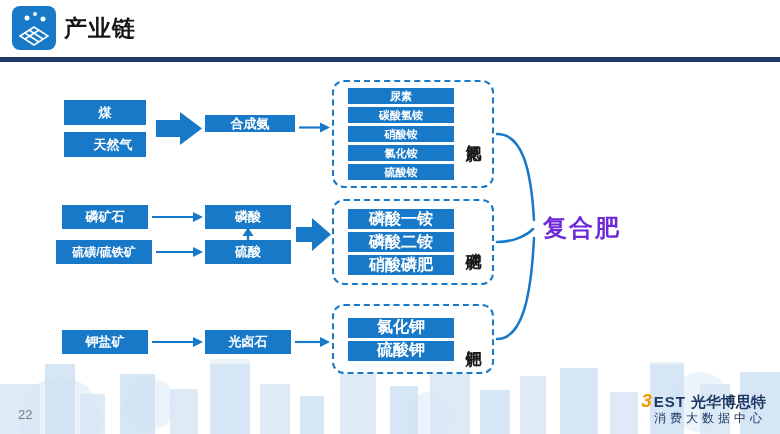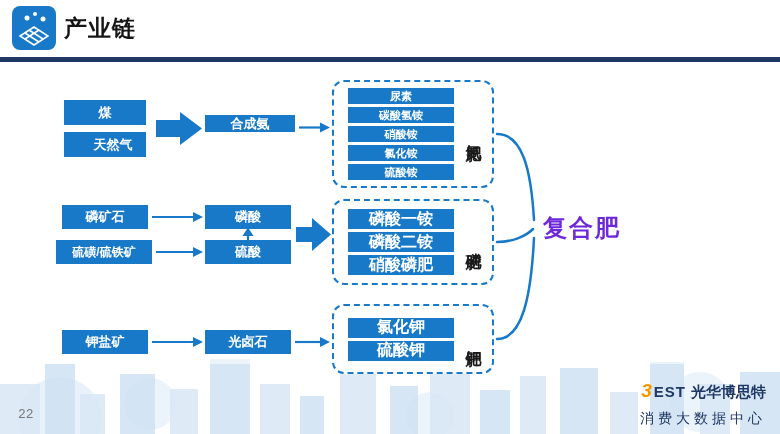--- a/index.html
+++ b/index.html
@@ -35,27 +35,27 @@
     flex:1;display:flex;align-items:center;justify-content:center;
     font-weight:bold;color:#1a1a1a;font-size:16px;
     writing-mode:vertical-rl;text-orientation:upright;letter-spacing:2px;
   }
   .result{
     position:absolute;left:543px;top:150px;font-size:24px;font-weight:bold;
     color:#6d28d9;letter-spacing:2px;
   }
   .arrows{position:absolute;left:0;top:0;pointer-events:none;}
   
-  .pagenum{position:absolute;left:18px;bottom:12px;font-size:13px;color:#7a7a7a;z-index:6;font-family:Liberation Mono, monospace;}
+  .pagenum{position:absolute;left:18px;bottom:12px;font-size:13px;color:#7a7a7a;z-index:6;}
   .brand{position:absolute;right:14px;bottom:8px;text-align:right;z-index:6;line-height:1.15;}
   .brand-line1{display:flex;align-items:baseline;justify-content:flex-end;gap:2px;}
   .brand-3{color:#F39800;font-weight:bold;font-size:19px;font-style:italic;}
   .brand-est{color:#1F3864;font-weight:bold;font-size:15px;letter-spacing:1px;}
   .brand-name{color:#1F3864;font-weight:bold;font-size:15px;margin-left:3px;}
-  .brand-sub{color:#1F3864;font-size:14px;letter-spacing:4px;margin-top:8px;}
+  .brand-sub{color:#1F3864;font-size:12px;letter-spacing:4px;margin-top:0;}
 </style>
 </head>
 <body>
 
 <div class="stage">
 
   <svg class="bg" width="780" height="110" viewBox="0 0 780 110">
     <circle cx="60" cy="95" r="42" fill="#cfe3f4" opacity="0.45"></circle>
     <circle cx="150" cy="80" r="26" fill="#cfe3f4" opacity="0.4"></circle>
     <circle cx="430" cy="92" r="24" fill="#cfe3f4" opacity="0.4"></circle>

